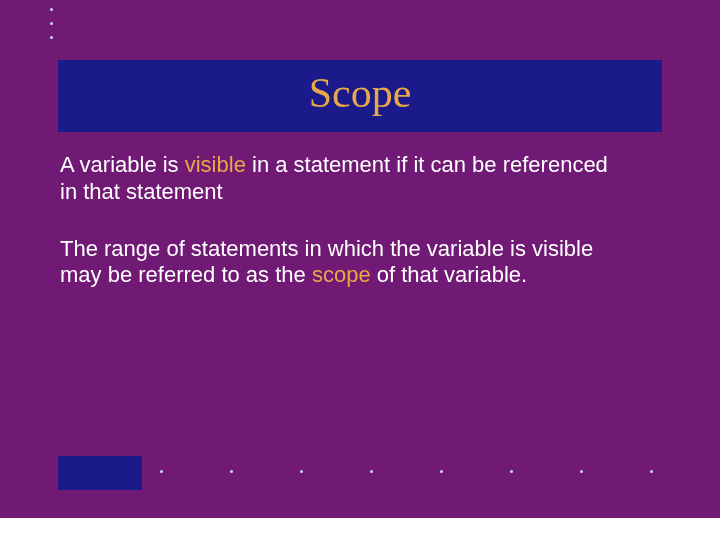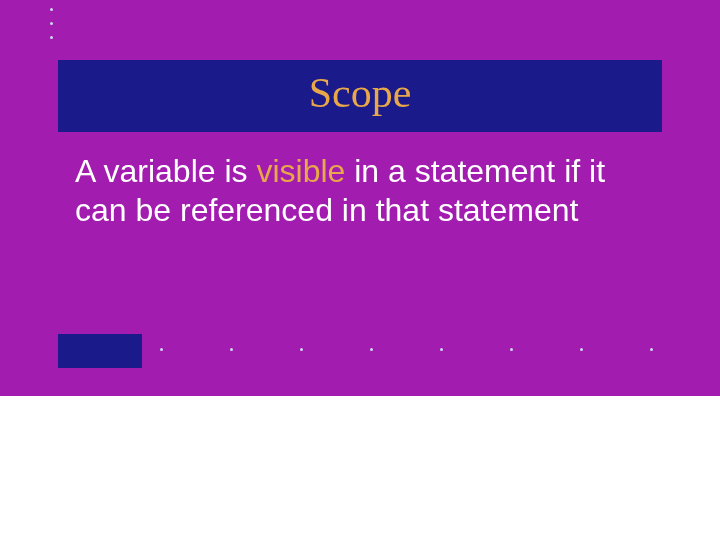--- a/index.html
+++ b/index.html
@@ -6,22 +6,22 @@
     margin: 0;
     padding: 0;
     width: 720px;
     height: 540px;
     overflow: hidden;
     font-family: Arial, Helvetica, sans-serif;
   }
   .slide {
     position: relative;
     width: 720px;
-    height: 396px;
-    background: #a21caf;
+    height: 518px;
+    background: #701a75;
   }
   .corner-dots {
     position: absolute;
     top: 8px;
     left: 50px;
   }
   .corner-dots .dot {
     width: 3px;
     height: 3px;
     background: #c7dcee;
@@ -46,23 +46,22 @@
     font-family: "Times New Roman", Times, serif;
     font-weight: 400;
     font-size: 42px;
   }
   .body {
     position: absolute;
     left: 60px;
     top: 152px;
     width: 560px;
     color: #ffffff;
-    font-size: 32px;
+    font-size: 22px;
     line-height: 1.22;
-    margin-left: 15px;
   }
   .body p {
     margin: 0 0  28px 0;
   }
   .body p + p {
     margin-top: 30px;
   }
   .em {
     color: #e8a84a;
   }
@@ -102,20 +101,23 @@
   </div>
 
   <div class="title-bar">
     <h1>Scope</h1>
   </div>
 
   <div class="body">
     <p>
       <span>A variable is </span><span class="em">visible</span><span> in a statement if it can be referenced in that statement</span>
     </p>
+    <p>
+      <span>The range of statements in which the variable is visible may be referred to as  the </span><span class="em">scope</span><span> of that variable.</span>
+    </p>
   </div>
 
   <div class="bottom-band"></div>
 
   <div class="bottom-dots">
     <div class="dot" style="left:0"></div>
     <div class="dot" style="left:70px"></div>
     <div class="dot" style="left:140px"></div>
     <div class="dot" style="left:210px"></div>
     <div class="dot" style="left:280px"></div>

